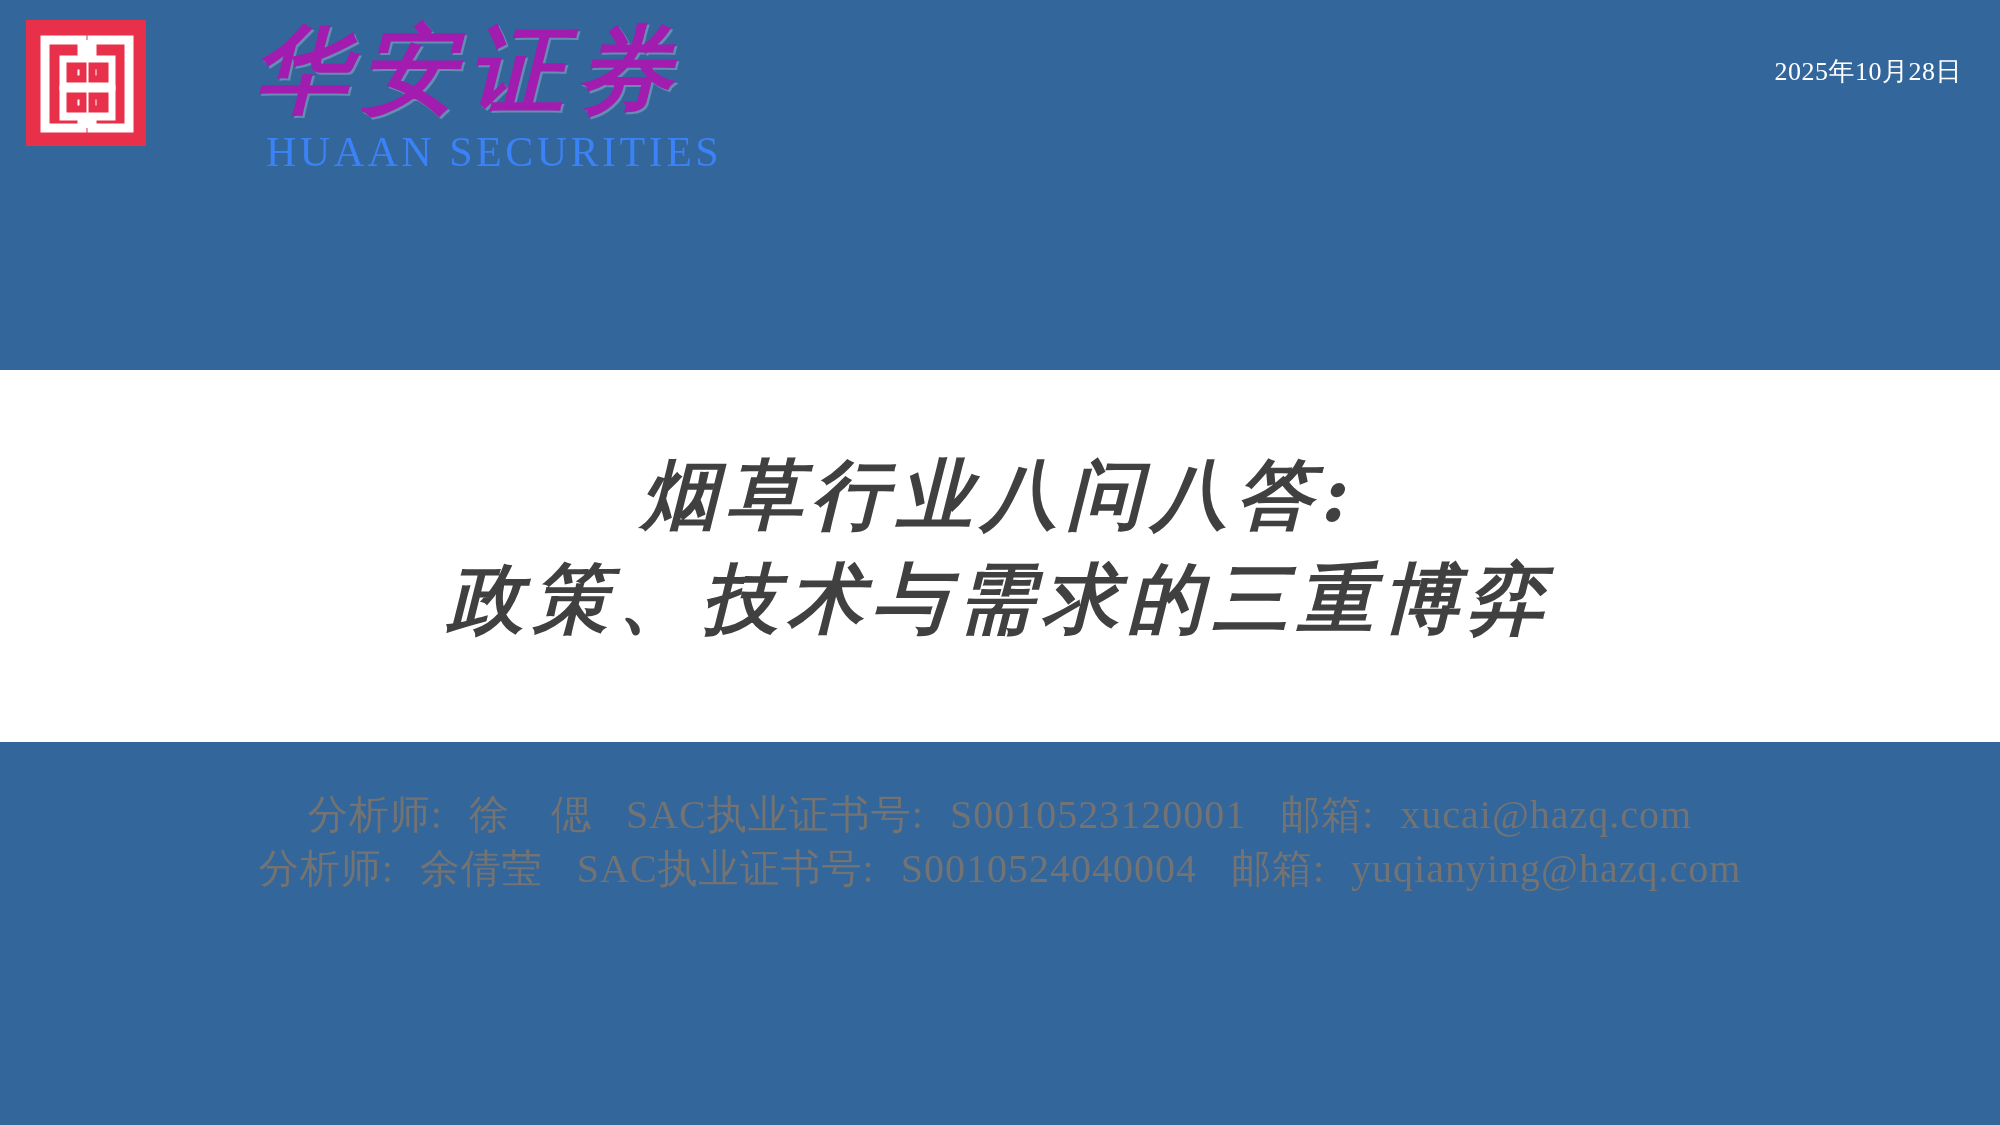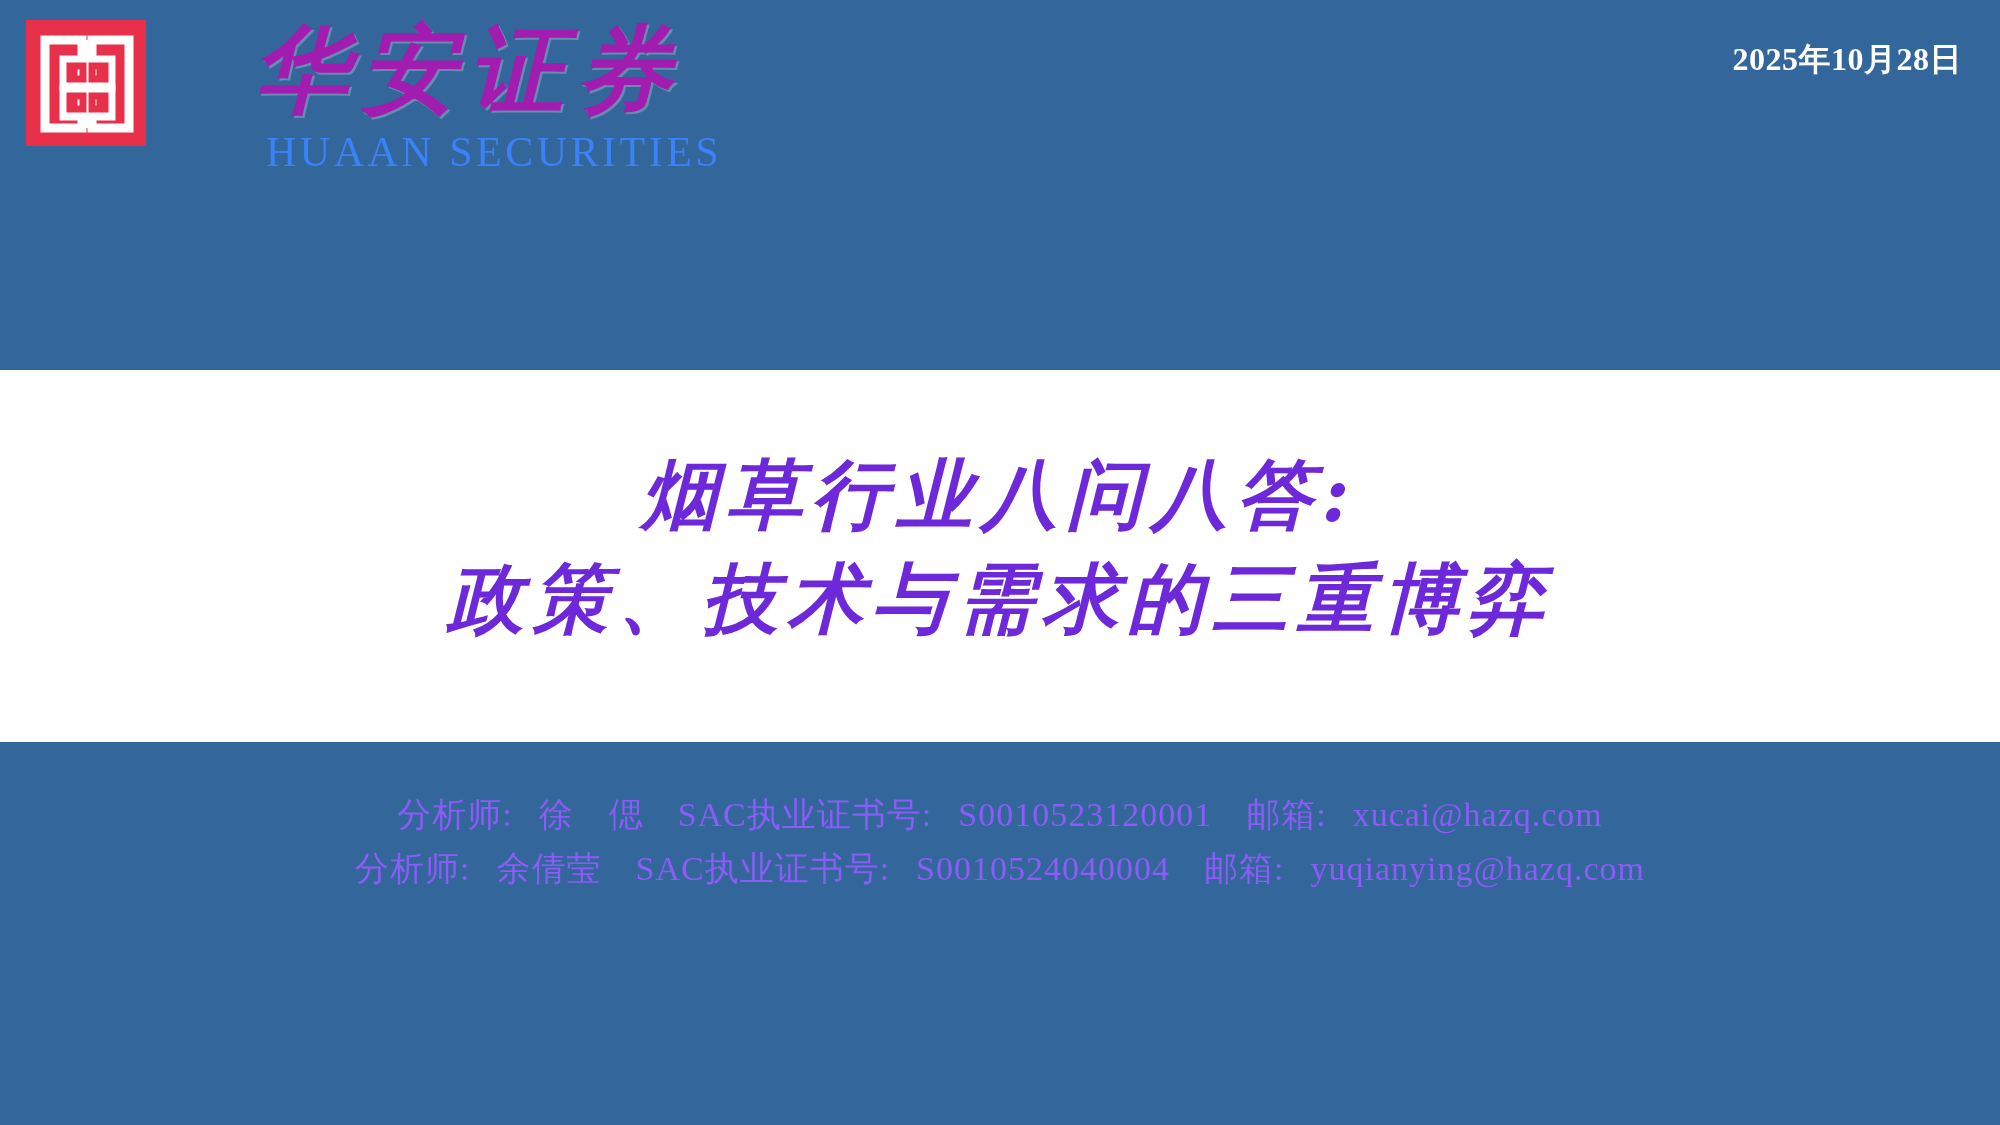--- a/index.html
+++ b/index.html
@@ -73,61 +73,61 @@
   }
   .meta-kicker {
     font-family: "DejaVu Serif", "Liberation Serif", serif;
     font-size: 33px;
     font-weight: 700;
     letter-spacing: 2px;
     line-height: 48px;
   }
   .meta-date {
     font-family: "Liberation Serif", "DejaVu Serif", serif;
-    font-size: 32px;
-    font-weight: 700;
+    font-size: 26px;
+    font-weight: 400;
     letter-spacing: 0.5px;
     line-height: 50px;
-    margin-top: 8px;
+    margin-top: 21px;
   }
 
   
   .title-wrap {
     position: absolute; left: 0; top: 370px;
     width: 2000px; height: 372px;
     display: flex;
     flex-direction: column;
     align-items: center;
     justify-content: center;
     padding-bottom: 18px;
   }
   .title-line {
-    color: #6d28d9;
+    color: #404040;
     font-family: "DejaVu Serif", "Liberation Serif", serif;
     font-size: 76px;
     font-weight: 700;
     font-style: italic;
     letter-spacing: 9px;
     line-height: 104px;
     white-space: nowrap;
     text-align: center;
   }
 
   
   .footer-wrap {
     position: absolute; left: 0; top: 788px;
     width: 2000px;
     display: flex;
     flex-direction: column;
     align-items: center;
   }
   .analyst-line {
-    color: #8b5cf6;
+    color: #737373;
     font-family: "Liberation Serif", "DejaVu Serif", serif;
-    font-size: 34px;
+    font-size: 40px;
     font-weight: 400;
     letter-spacing: 1px;
     line-height: 54px;
     white-space: nowrap;
   }
   .analyst-line .seg { display: inline; }
   .analyst-line .gap-s { display: inline-block; width: 26px; }
   .analyst-line .gap-name { display: inline-block; width: 34px; }
 </style>
 </head>

